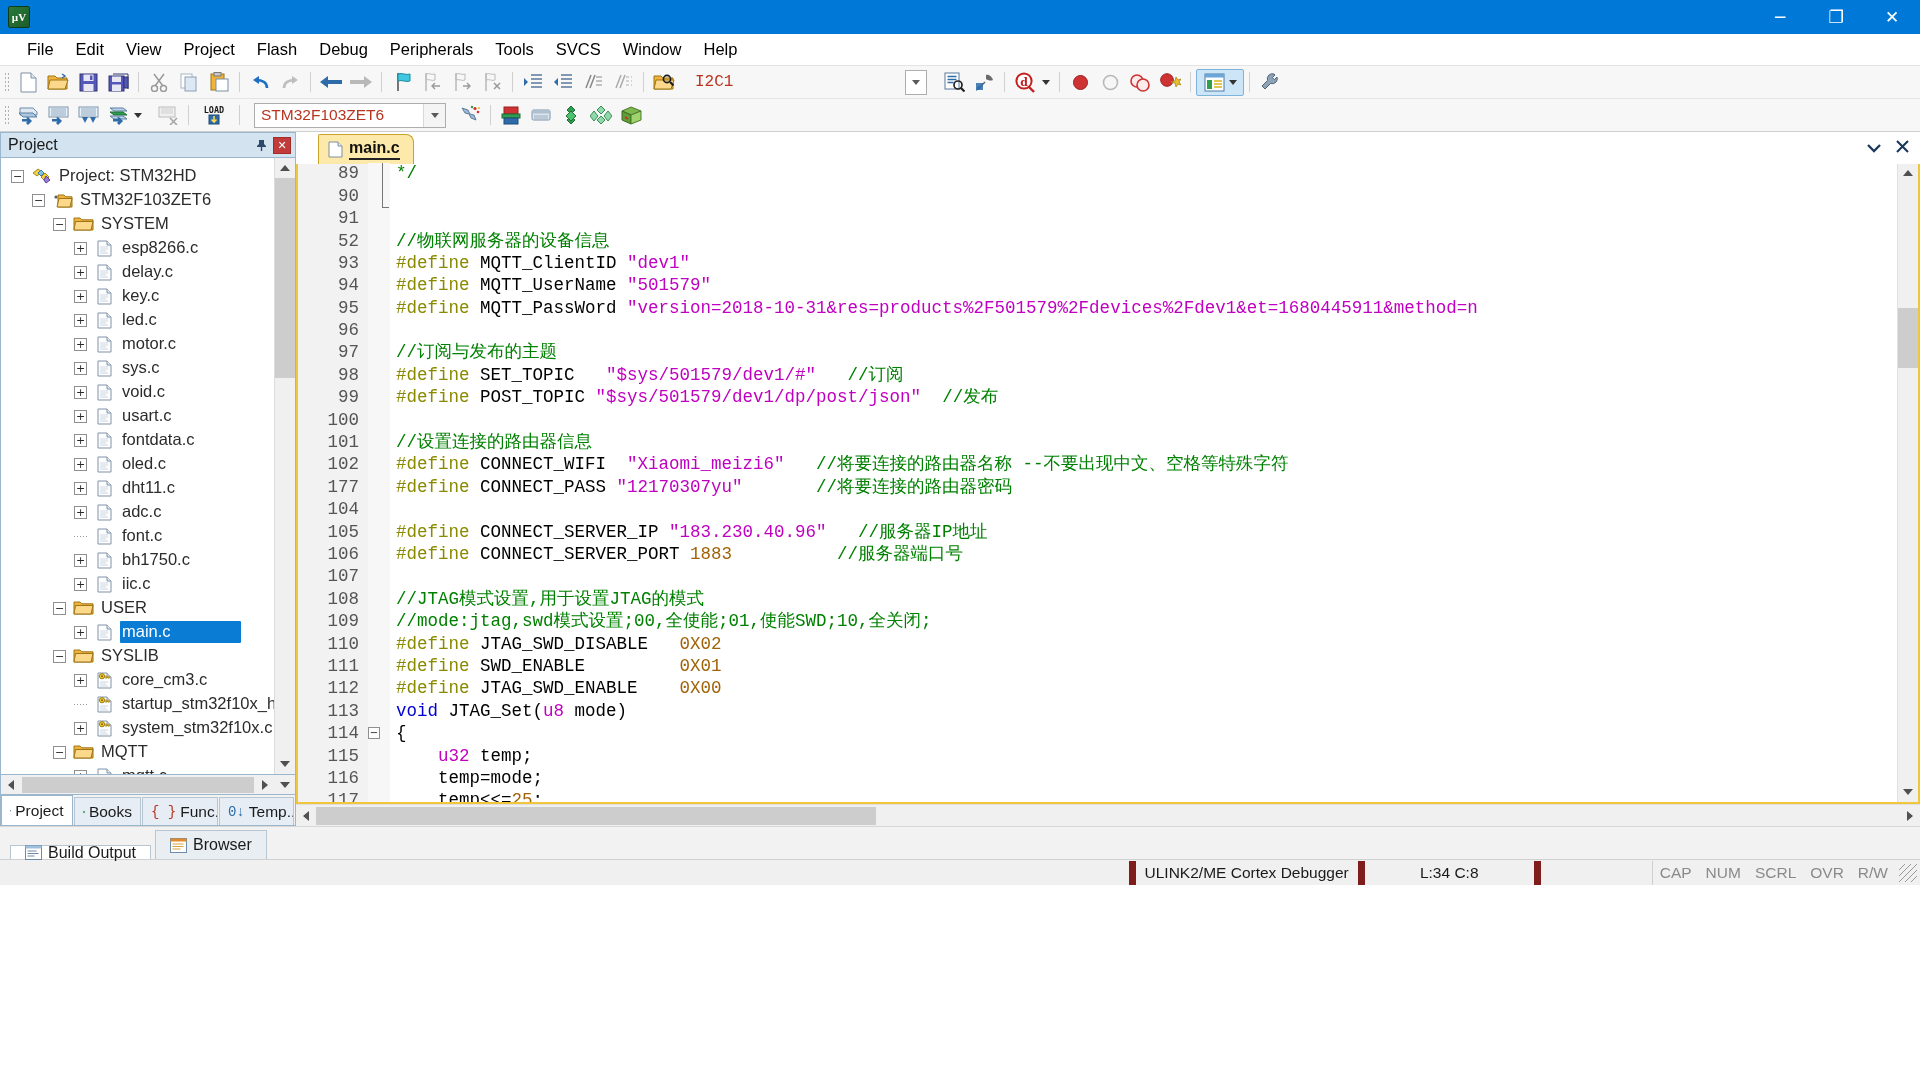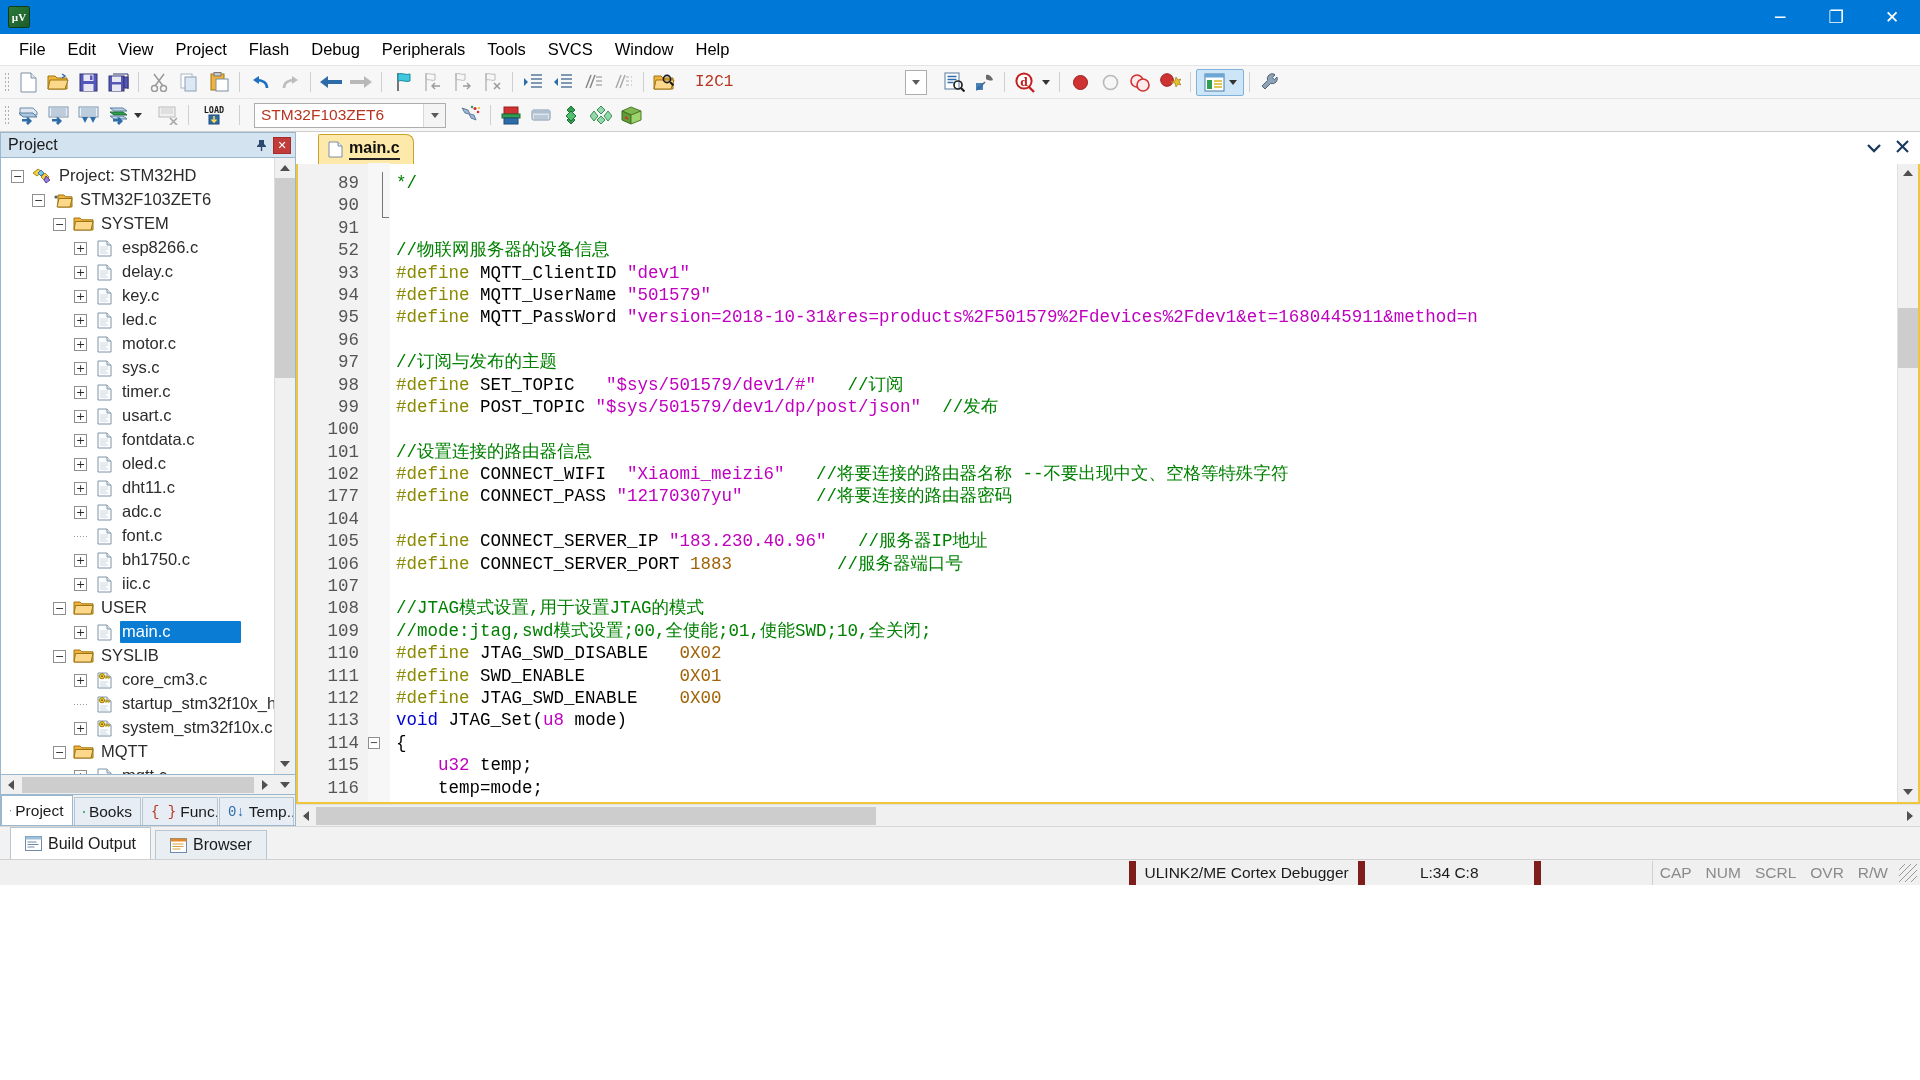--- a/index.html
+++ b/index.html
@@ -31,21 +31,21 @@
   #win-buttons { position:absolute; right:0; top:0; display:flex; height:34px; }
   .win-btn {
     width:56px; height:34px; display:flex; align-items:center;
     justify-content:center; color:#fff; font-size:17px;
     font-family:"DejaVu Sans", sans-serif;
   }
 
   
   #menubar {
     height:31px; background:#ffffff; display:flex; align-items:center;
-    padding-left:8px; border-bottom:1px solid #ffffff;
+    padding-left:8px; border-bottom:1px solid #ffffff;margin-left:8px;
   }
   .menu-item {
     padding:3px 11px; font-size:16.5px; color:#000; cursor:default;
     white-space:nowrap;
   }
 
   
   .toolbar {
     height:31px; background:#f7f7f7; display:flex; align-items:center;
     border-top:1px solid #e4e4e4;
@@ -186,21 +186,21 @@
   }
   #tab-right-ctl {
     position:absolute; right:10px; bottom:5px; display:flex;
     align-items:center; gap:13px;
   }
   #editor-body {
     flex:1; display:flex; background:#ffffff;
     border:2px solid #f0c63c; border-top:none; overflow:hidden;
     margin-top:-1px;
   }
-  #code-scroll { flex:1; display:flex; overflow:hidden; }
+  #code-scroll { flex:1; display:flex; overflow:hidden;align-items:center; }
   #gutter {
     width:70px; background:#f2f2f2; flex:none; text-align:right;
     padding:9px 9px 0 0; font-family:"Liberation Mono", monospace;
     font-size:17.5px; color:#555; line-height:22.4px;
   }
   #fold-col {
     width:22px; background:#f7f7f7; flex:none; padding-top:9px;
     font-family:"Liberation Mono", monospace; font-size:15px;
     line-height:22.4px; color:#666; position:relative;
   }
@@ -231,21 +231,21 @@
   #bottom-tabs {
     height:33px; background:#f2f2f2; display:flex; align-items:flex-end;
     padding-left:10px; border-top:1px solid #d7d7d7;
   }
   .btab {
     height:29px; display:flex; align-items:center; gap:6px;
     padding:0 14px; font-size:16px; color:#1a1a1a;
     background:#e9eef3; border:1px solid #b8c6d2; border-bottom:none;
     margin-right:4px;
   }
-  .btab.active { background:#ffffff; height:32px; }
+  .btab.active { background:#ffffff; height:14px; }
 
   
   #statusbar {
     height:26px; background:#f0f0f0; display:flex; align-items:center;
     border-top:1px solid #d0d0d0; font-size:15.5px; color:#1a1a1a;
   }
   .st-cell {
     height:24px; display:flex; align-items:center; padding:0 9px;
     border-left:7px solid #7f1d1d;
   }
@@ -815,21 +815,21 @@
             <div style="width: 7px; flex: 0 0 auto;"></div>
             <span class="ticon">
               <svg width="15" height="17" viewBox="0 0 15 17">
                 <path d="M1 1h9l4 4v11H1z" fill="#fdfdfd" stroke="#8094a8"></path>
                 <path d="M10 1v4h4" fill="#e3ecf4" stroke="#8094a8"></path>
                 <g stroke="#c8d4e0" stroke-width=".9">
                   <path d="M3 7h8M3 9h8M3 11h6M3 13h8"></path>
                 </g>
               </svg>
             </span>
-            <span class="tlabel">timer.c</span>
+            <span class="tlabel">void.c</span>
           </div>
           <div class="tnode">
             <div style="width: 73px; flex: 0 0 auto;"></div>
             <div class="expander">+</div>
             <div style="width: 7px; flex: 0 0 auto;"></div>
             <span class="ticon">
               <svg width="15" height="17" viewBox="0 0 15 17">
                 <path d="M1 1h9l4 4v11H1z" fill="#fdfdfd" stroke="#8094a8"></path>
                 <path d="M10 1v4h4" fill="#e3ecf4" stroke="#8094a8"></path>
                 <g stroke="#c8d4e0" stroke-width=".9">

